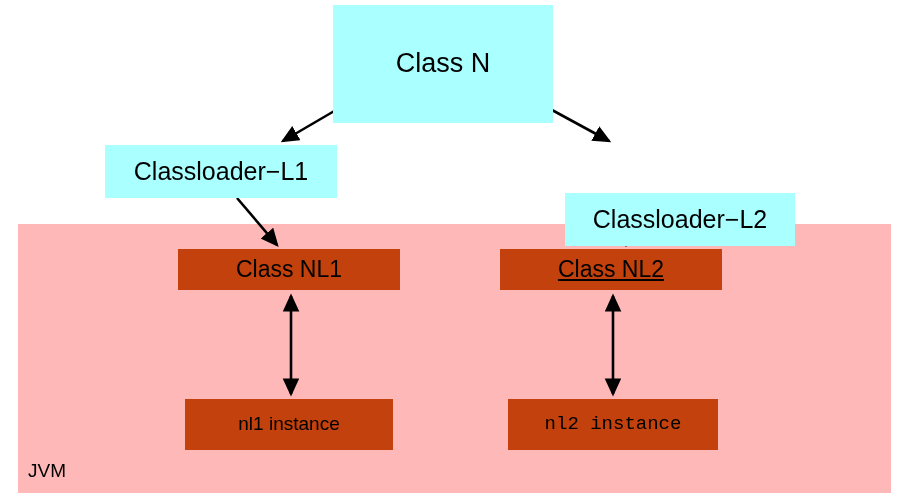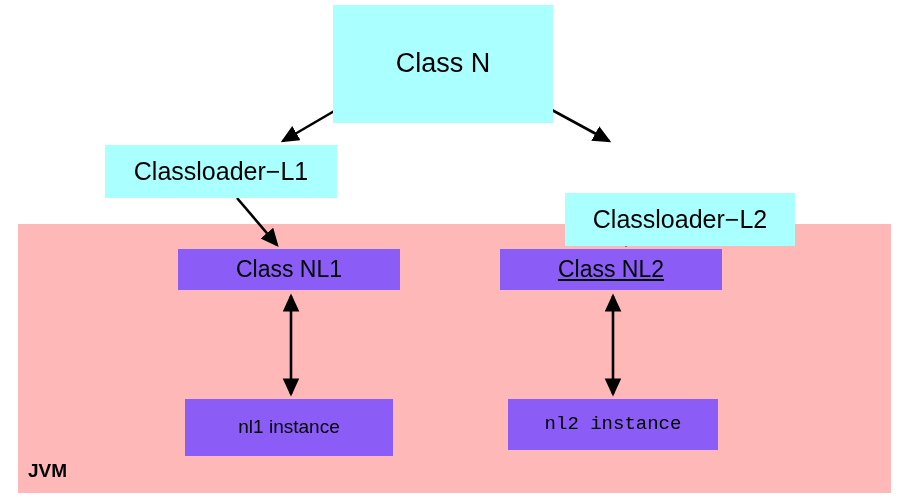--- a/index.html
+++ b/index.html
@@ -27,43 +27,42 @@
     text-align: center;
     color: #000000;
     line-height: 1.1;
     white-space: nowrap;
     z-index: 3;
   }
   .cyan-box {
     background: #aaffff;
   }
   .red-box {
-    background: #8b5cf6;
+    background: #c2410c;
   }
   .container-box {
     position: absolute;
     background: #ffb8b8;
     box-sizing: border-box;
     z-index: 1;
   }
   .container-label {
     position: absolute;
     color: #000000;
     z-index: 4;
     white-space: nowrap;
-    font-weight: bold;
   }
 
   
   #node-class-n   { left: 333px; top: 5px;   width: 220px; height: 118px; font-size: 27px; }
   #node-cl-l1     { left: 105px; top: 145px; width: 232px; height: 53px;  font-size: 25px; }
   #node-cl-l2     { left: 565px; top: 145px; width: 230px; height: 53px;  font-size: 25px; margin-top: 48px; }
   #node-class-nl1 { left: 178px; top: 249px; width: 222px; height: 41px;  font-size: 23px; }
   #node-class-nl2 { left: 500px; top: 249px; width: 222px; height: 41px;  font-size: 23px; text-decoration: underline; }
-  #node-nl1-inst  { left: 185px; top: 399px; width: 208px; height: 57px;  font-size: 19px; }
+  #node-nl1-inst  { left: 185px; top: 399px; width: 208px; height: 51px;  font-size: 19px; }
   #node-nl2-inst  { left: 508px; top: 399px; width: 210px; height: 51px;  font-size: 19px; font-family: Liberation Mono, monospace; }
 
   #jvm-container  { left: 18px;  top: 224px; width: 873px; height: 269px; }
   #jvm-label      { left: 28px;  top: 460px; font-size: 19px; }
 
   #edge-layer {
     position: absolute;
     left: 0;
     top: 0;
     width: 914px;

